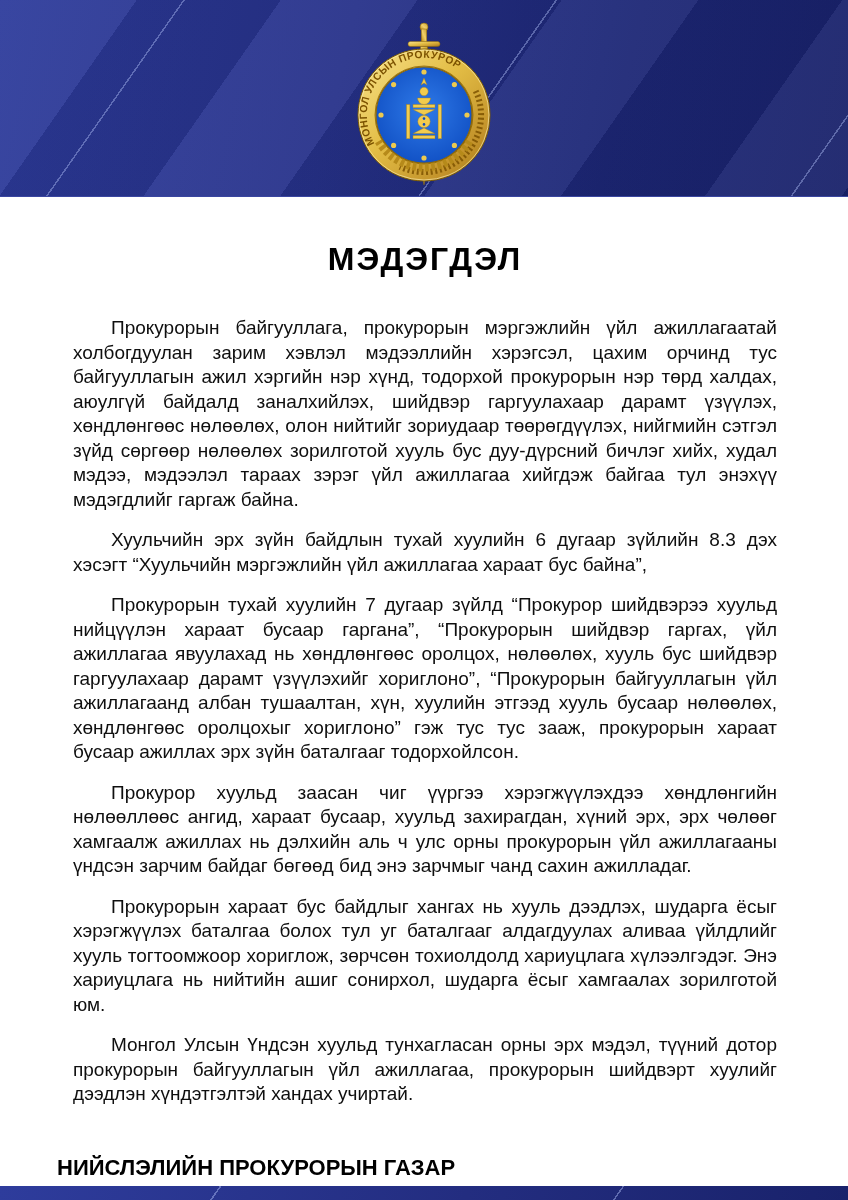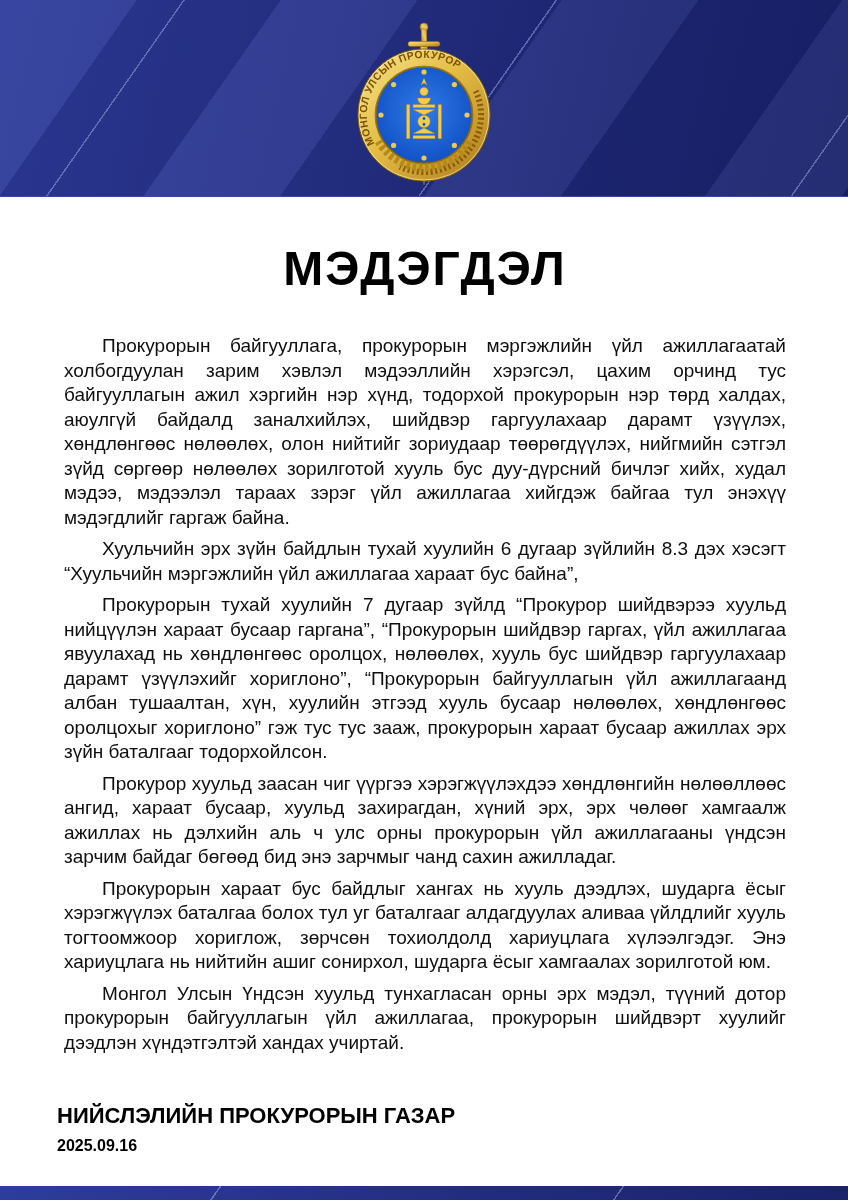--- a/index.html
+++ b/index.html
@@ -33,33 +33,33 @@
     margin-left:-85px;
   }
   
   .content{
     padding:0 55px 0 57px;
     color:#0f0f0f;
   }
   .doc-title{
     margin:44px 0 0 0;
     text-align:center;
-    font-size:48px;
+    font-size:32px;
     font-weight:bold;
     letter-spacing:2px;
     color:#000;
   }
   .body-text{
     margin-top:38px;
     font-size:19px;
     line-height:24.5px;
     text-align:justify;
   }
   .body-text p{
-    margin:7px;
+    margin:16px;
     text-indent:38px;
   }
   .doc-footer{
     margin-top:46px;
     text-align:left;
     font-weight:bold;
     color:#000;
   }
   .footer-org{font-size:22px;line-height:30px;}
   .footer-date{font-size:16px;line-height:30px;}

